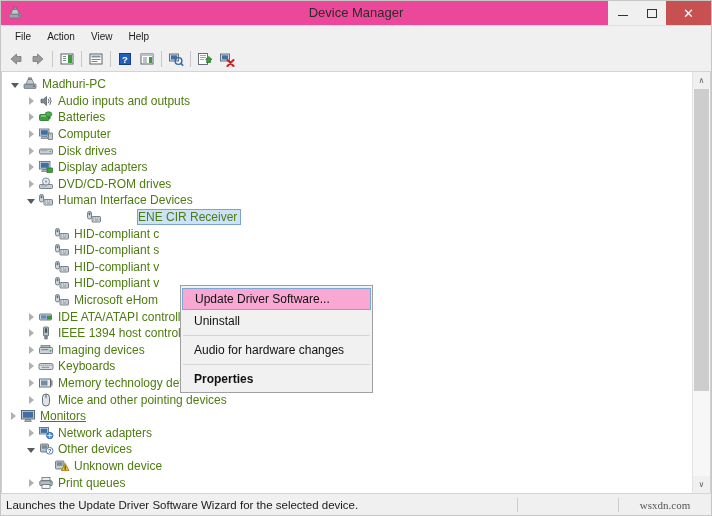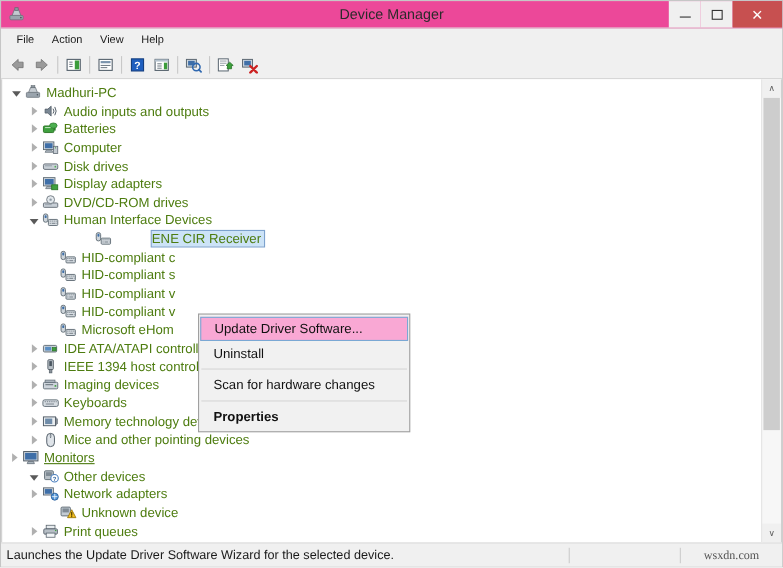--- a/index.html
+++ b/index.html
@@ -631,41 +631,41 @@
           </span>
           <span class="ico"><svg width="16" height="16" viewBox="0 0 16 16">
               <rect x="1.5" y="2.5" width="13" height="8.5" fill="#d3dae0" stroke="#515c66" stroke-width="0.9"></rect>
               <rect x="2.8" y="3.7" width="10.4" height="6.1" fill="#3f6fa8"></rect>
               <path d="M5.5 11.5h5l0.8 2h-6.6z" fill="#a9b3bc" stroke="#515c66" stroke-width="0.6"></path>
             </svg></span>
           <span class="lbl">Monitors</span>
         </div>
         <div class="tree-row" style="padding-left: 22px;">
           <span class="tw">
+            <span class="tri-collapsed"></span>
+          </span>
+          <span class="ico"><svg width="16" height="16" viewBox="0 0 16 16">
+              <rect x="1.5" y="2.5" width="9" height="6.5" fill="#d3dae0" stroke="#545f69" stroke-width="0.8"></rect>
+              <rect x="2.7" y="3.6" width="6.6" height="4.3" fill="#3f6fa8"></rect>
+              <circle cx="11.8" cy="10.5" r="3.2" fill="#4f93d6" stroke="#2b5f99" stroke-width="0.8"></circle>
+              <path d="M9.4 10.5h4.8M11.8 8.1v4.8" stroke="#e9f2fb" stroke-width="0.8"></path>
+            </svg></span>
+          <span class="lbl">Network adapters</span>
+        </div>
+        <div class="tree-row" style="padding-left: 22px;">
+          <span class="tw">
             <span class="tri-expanded"></span>
           </span>
           <span class="ico"><svg width="16" height="16" viewBox="0 0 16 16">
               <rect x="2.5" y="3" width="8" height="8" rx="1" fill="#b9c1c8" stroke="#5a6670" stroke-width="0.8"></rect>
               <rect x="3.8" y="4.3" width="5.4" height="3.4" fill="#7f8a94"></rect>
               <circle cx="11.6" cy="9.8" r="3.4" fill="#ffffff" stroke="#4a7fbf" stroke-width="1"></circle>
               <text x="11.6" y="12.1" font-size="5.4" font-family="Liberation Sans, sans-serif" font-weight="bold" fill="#2b5f99" text-anchor="middle">?</text>
             </svg></span>
           <span class="lbl">Other devices</span>
-        </div>
-        <div class="tree-row" style="padding-left: 22px;">
-          <span class="tw">
-            <span class="tri-collapsed"></span>
-          </span>
-          <span class="ico"><svg width="16" height="16" viewBox="0 0 16 16">
-              <rect x="1.5" y="2.5" width="9" height="6.5" fill="#d3dae0" stroke="#545f69" stroke-width="0.8"></rect>
-              <rect x="2.7" y="3.6" width="6.6" height="4.3" fill="#3f6fa8"></rect>
-              <circle cx="11.8" cy="10.5" r="3.2" fill="#4f93d6" stroke="#2b5f99" stroke-width="0.8"></circle>
-              <path d="M9.4 10.5h4.8M11.8 8.1v4.8" stroke="#e9f2fb" stroke-width="0.8"></path>
-            </svg></span>
-          <span class="lbl">Network adapters</span>
         </div>
         <div class="tree-row" style="padding-left: 38px;">
           <span class="tw"></span>
           <span class="ico"><svg width="16" height="16" viewBox="0 0 16 16">
               <rect x="1.5" y="3" width="8.5" height="8" rx="1" fill="#c4ccd3" stroke="#5a6670" stroke-width="0.8"></rect>
               <rect x="2.8" y="4.2" width="5.8" height="3.6" fill="#7f8a94"></rect>
               <path d="M11.2 5.4 L15 12.6 L7.4 12.6 Z" fill="#f5c020" stroke="#9a7508" stroke-width="0.8" stroke-linejoin="round"></path>
               <path d="M11.2 8v2.4" stroke="#4a3a00" stroke-width="1.1" stroke-linecap="round"></path>
               <circle cx="11.2" cy="11.6" r="0.6" fill="#4a3a00"></circle>
             </svg></span>
@@ -697,21 +697,21 @@
 
     <div id="ctxmenu">
         <div class="ctx-item highlighted">
           <span>Update Driver Software...</span>
         </div>
         <div class="ctx-item">
           <span>Uninstall</span>
         </div>
         <div class="ctx-sep"></div>
         <div class="ctx-item">
-          <span>Scan for hardware changes</span>
+          <span>Audio for hardware changes</span>
         </div>
         <div class="ctx-sep"></div>
         <div class="ctx-item bold">
           <span>Properties</span>
         </div>
       </div>
 
     <div id="scrollbar">
       <div class="sb-arrow">∧</div>
       <div id="sb-track">

